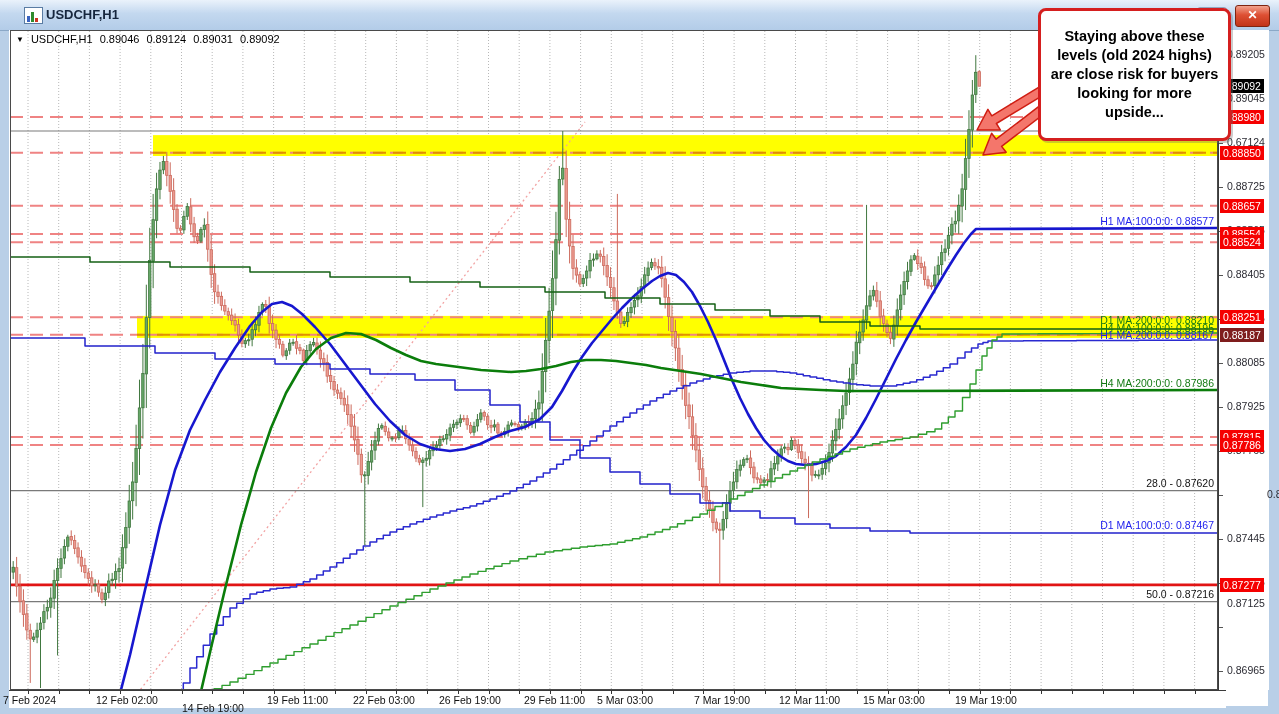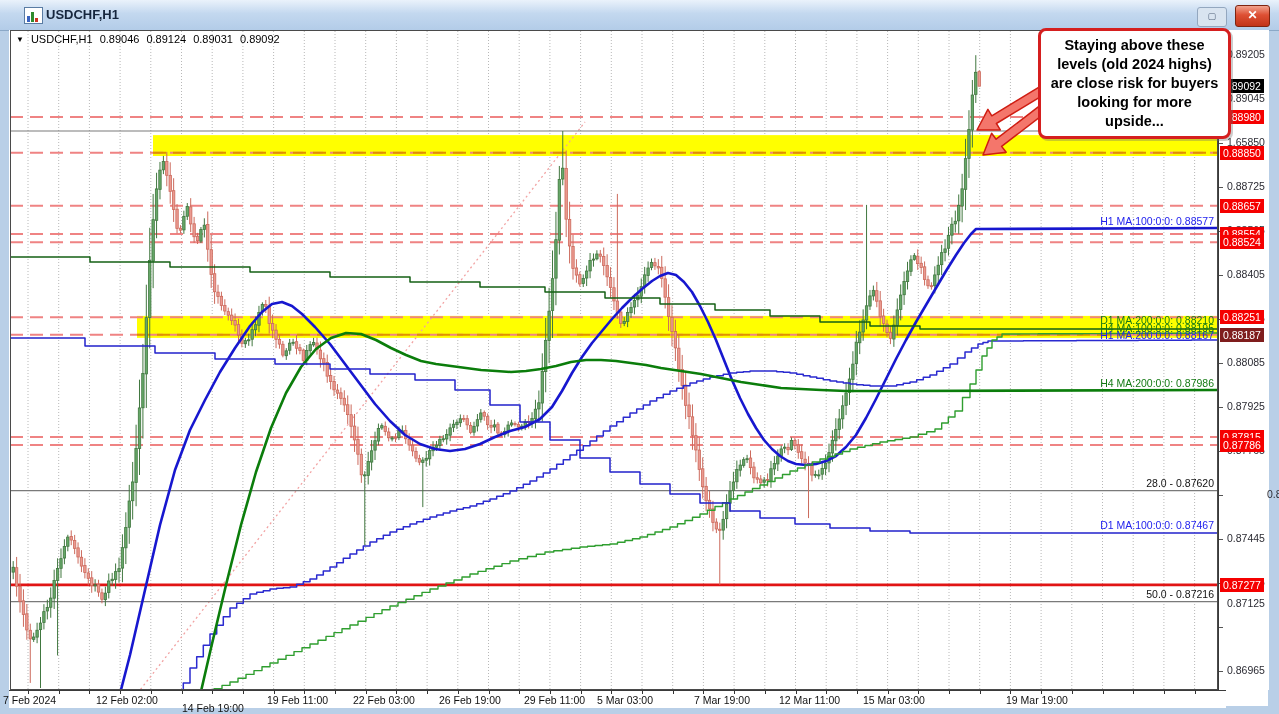--- a/index.html
+++ b/index.html
@@ -28,23 +28,23 @@
   .axtick{position:absolute;left:0;width:4px;height:1px;background:#555;}
   .tag{position:absolute;left:1px;font-size:10.5px;color:#fff;padding:0 3px;height:14px;
     line-height:14px;white-space:nowrap;}
   #time-axis{position:absolute;left:9px;top:690px;width:1217px;height:17px;background:#fff;
     border-top:1px solid #3a3a3a;overflow:visible;}
   .tlabel{position:absolute;top:3px;font-size:10.5px;color:#111;white-space:nowrap;}
   .ttick{position:absolute;top:0;width:1px;height:3px;background:#333;}
   #ohlc{position:absolute;left:16px;top:33px;font-size:11px;color:#000;z-index:3;}
   #ohlc span{margin-right:7px;}
   #annotation{position:absolute;left:1038px;top:8px;width:177px;background:#fff;
-    border:3px solid #d51f1f;border-radius:8px;padding:5px 5px;z-index:30;
+    border:3px solid #d51f1f;border-radius:8px;padding:16px 5px;z-index:30;
     font-size:14.5px;line-height:19px;font-weight:bold;color:#000;text-align:center;
-    box-shadow:2px 2px 0 rgba(110,110,110,.35);cursor:move;margin-top:20px;}
+    box-shadow:2px 2px 0 rgba(110,110,110,.35);cursor:move;}
 </style>
 </head>
 <body>
 
 <div id="stage">
   <div id="titlebar">
     <div id="app-icon">
       <i style="left:2px;height:6px"></i>
         <i style="left:6px;height:10px;background:#2e8b2e"></i>
         <i style="left:10px;height:4px;background:#cc3322"></i>
@@ -706,21 +706,21 @@
       <div class="flabel r" style="top: 347px; color: rgb(21, 122, 21);">H4 MA:200:0:0: 0.87986</div>
       <div class="flabel r" style="top: 489px; color: rgb(34, 34, 238);">D1 MA:100:0:0: 0.87467</div>
       <div class="flabel r" style="top: 284px; color: rgb(21, 122, 21);">D1 MA:200:0:0: 0.88210</div>
     </div>
   <div id="price-axis">
       <div class="axtick" style="top: 25.1745px;"></div>
       <div class="axlbl" style="top: 18.1745px;">0.89205</div>
       <div class="axtick" style="top: 69.1313px;"></div>
       <div class="axlbl" style="top: 62.1313px;">0.89045</div>
       <div class="axtick" style="top: 113.088px;"></div>
-      <div class="axlbl" style="top: 106.088px;">1.65850</div>
+      <div class="axlbl" style="top: 106.088px;">0.67124</div>
       <div class="axtick" style="top: 157.045px;"></div>
       <div class="axlbl" style="top: 150.045px;">0.88725</div>
       <div class="axtick" style="top: 201.002px;"></div>
       <div class="axlbl" style="top: 194.002px;">0.88565</div>
       <div class="axtick" style="top: 244.959px;"></div>
       <div class="axlbl" style="top: 237.959px;">0.88405</div>
       <div class="axtick" style="top: 288.915px;"></div>
       <div class="axlbl" style="top: 281.915px;">0.88245</div>
       <div class="axtick" style="top: 332.872px;"></div>
       <div class="axlbl" style="top: 325.872px;">0.88085</div>
@@ -794,17 +794,17 @@
       <div class="tlabel" style="left: 87px;">12 Feb 02:00</div>
       <div class="tlabel" style="left: 173px; margin-top: 8px;">14 Feb 19:00</div>
       <div class="tlabel" style="left: 258px;">19 Feb 11:00</div>
       <div class="tlabel" style="left: 344px;">22 Feb 03:00</div>
       <div class="tlabel" style="left: 430px;">26 Feb 19:00</div>
       <div class="tlabel" style="left: 515px;">29 Feb 11:00</div>
       <div class="tlabel" style="left: 588px;">5 Mar 03:00</div>
       <div class="tlabel" style="left: 685px;">7 Mar 19:00</div>
       <div class="tlabel" style="left: 770px;">12 Mar 11:00</div>
       <div class="tlabel" style="left: 854px;">15 Mar 03:00</div>
-      <div class="tlabel" style="left: 997px; text-align: right;">19 Mar 19:00</div>
+      <div class="tlabel" style="left: 946px; text-align: right;">19 Mar 19:00</div>
     </div>
 
   <div id="annotation">Staying above these levels (old 2024 highs) are close risk for buyers looking for more upside...</div>
 </div>
 
 </body></html>

